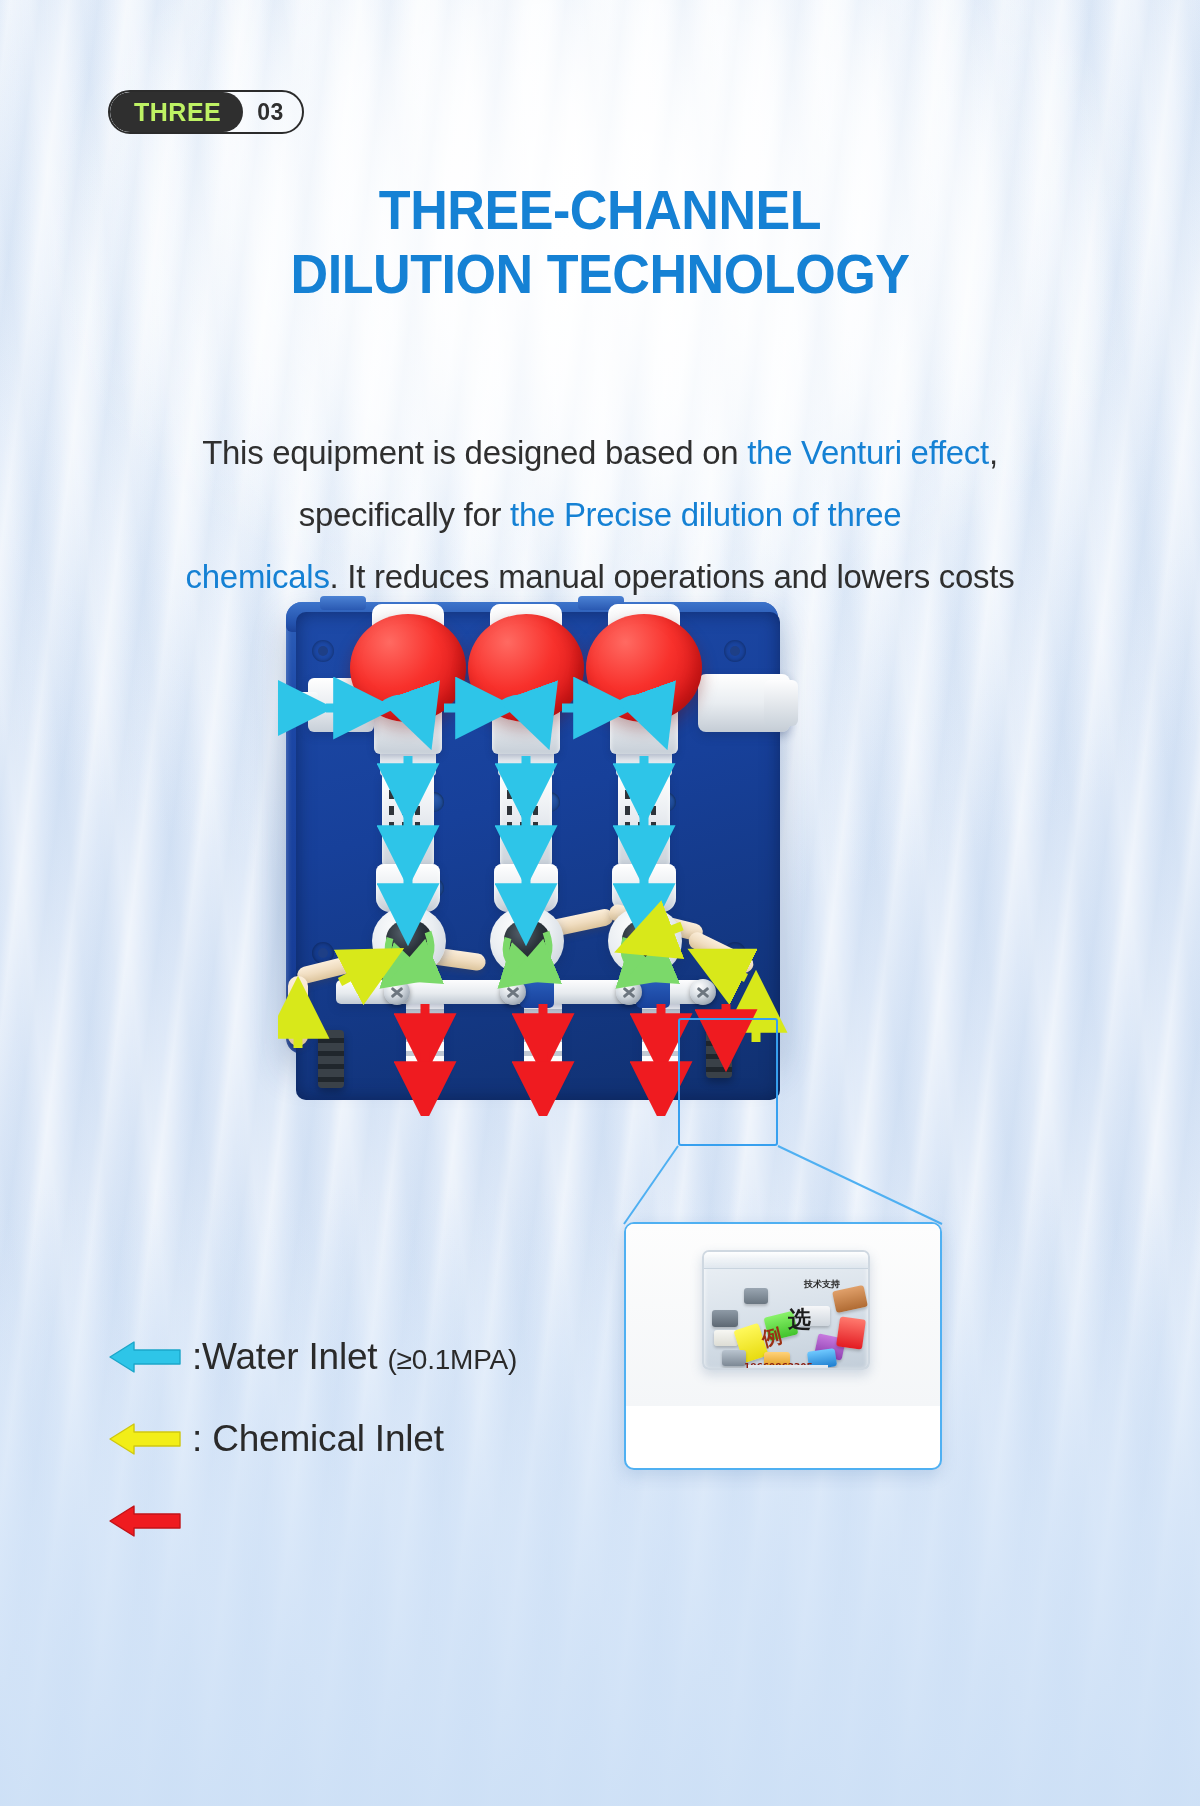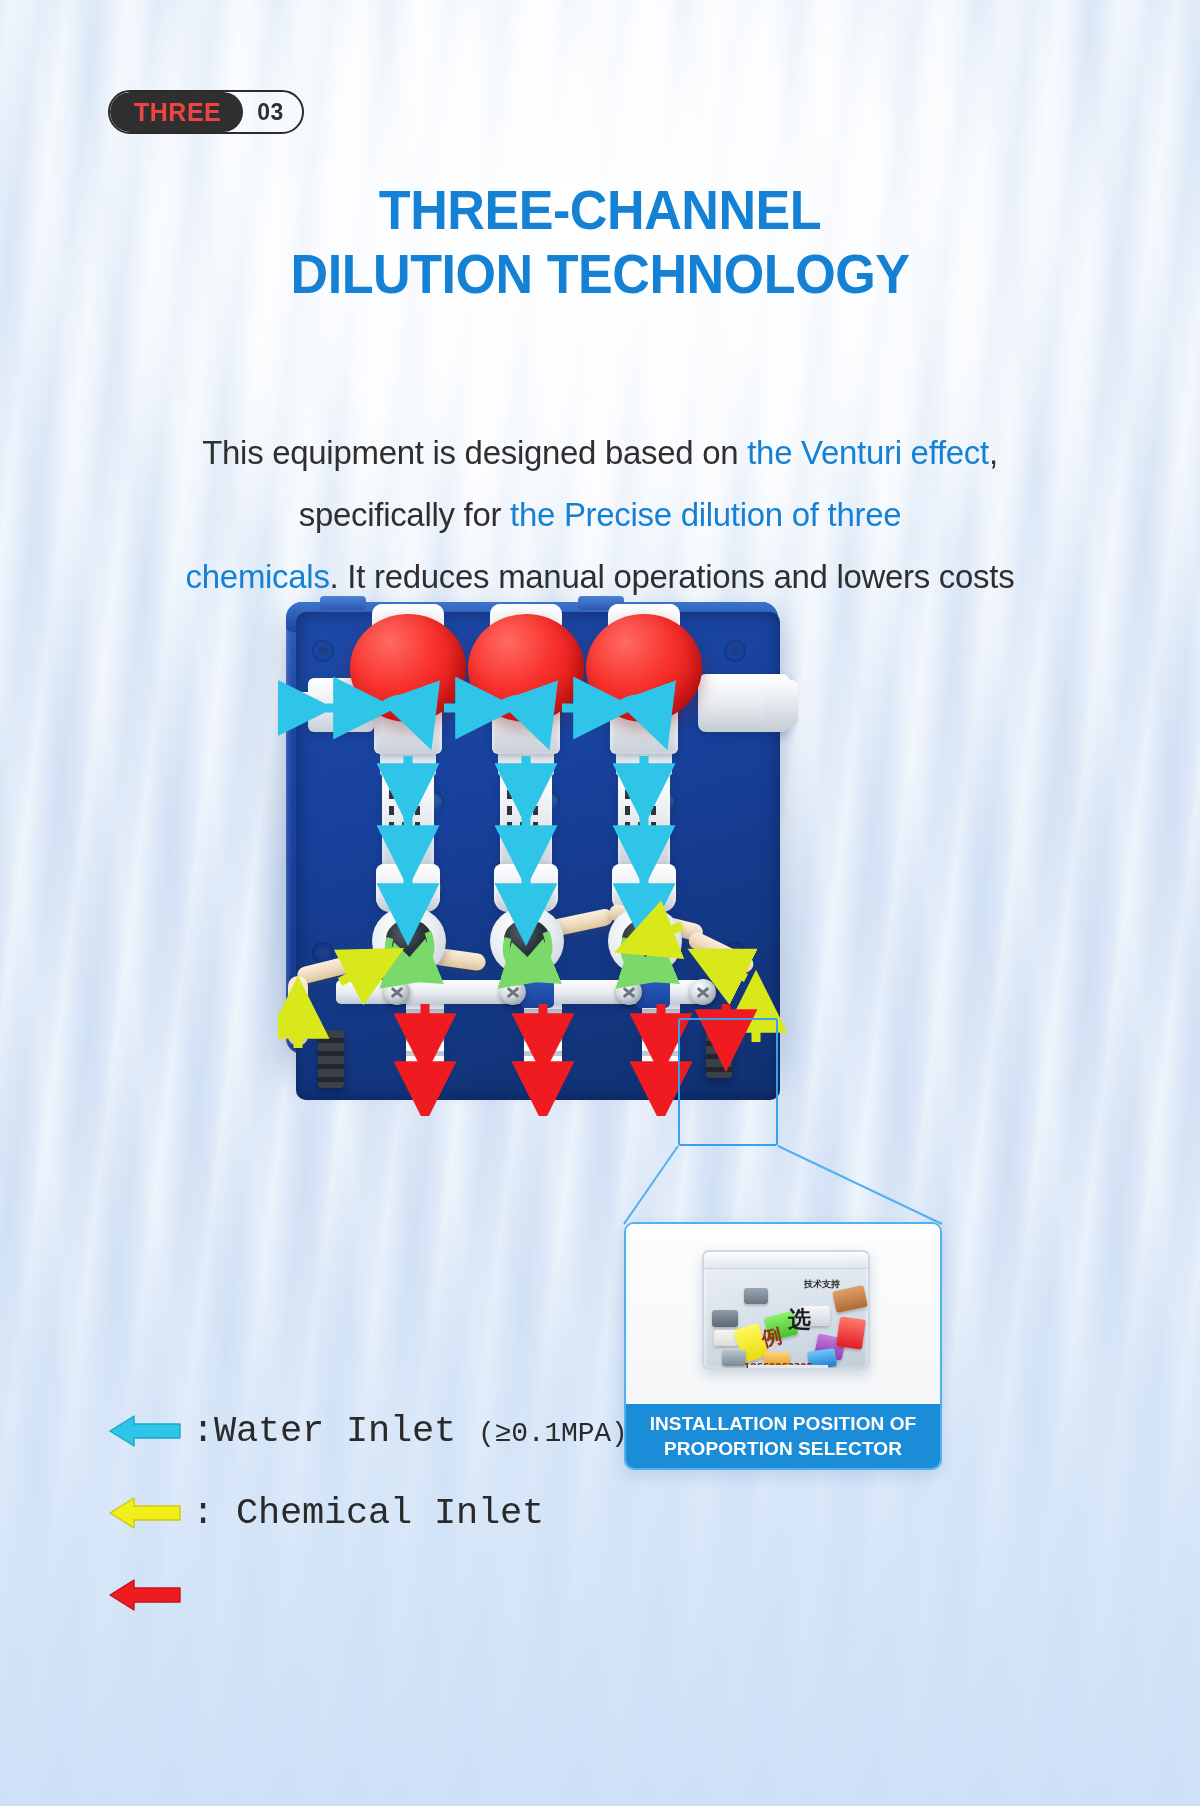--- a/index.html
+++ b/index.html
@@ -49,21 +49,21 @@
   }
 
   
   .badge-wrap{ position:absolute; left:108px; top:90px; }
   .badge{
     display:flex; align-items:stretch; height:44px;
     border:2px solid #2b2b2b; border-radius:22px; background:transparent;
     overflow:hidden;
   }
   .badge-main{
-    background:#2f2f2f; color:#ef4444;
+    background:#2f2f2f; color:#bef264;
     display:flex; align-items:center; justify-content:center;
     padding:0 22px 0 24px; border-radius:22px;
     font-size:25px; font-weight:bold; letter-spacing:.5px;
   }
   .badge-num{
     display:flex; align-items:center; justify-content:center;
     padding:0 18px 0 14px; color:#2f2f2f;
     font-size:23px; font-weight:bold; letter-spacing:.5px;
   }
 
@@ -277,21 +277,21 @@
   .arrows{ position:absolute; inset:0; z-index:9; pointer-events:none; }
 
   
   .callout{
     position:absolute; left:678px; top:1018px; width:100px; height:128px;
     border:2px solid #37a0ef; border-radius:3px; z-index:12;
   }
   .leaders{ position:absolute; left:0; top:0; width:1200px; height:1806px; z-index:11; pointer-events:none; }
 
   
-  .legend{ position:absolute; left:108px; top:1390px;font-family:Liberation Mono, monospace; }
+  .legend{ position:absolute; left:108px; top:1316px; }
   .lrow{ display:flex; align-items:center; height:82px; }
   .lrow .ar{ width:84px; display:flex; align-items:center; }
   .lrow .lt{
     font-size:37px; color:#2a2a2a; letter-spacing:-.2px; white-space:nowrap;
   }
   .lrow .sub{ font-size:28px; }
 
   
   .inset{
     position:absolute; left:624px; top:1222px; width:318px; height:248px;
@@ -588,17 +588,13 @@
       <div class="noz" style="left:60px; top:100px; width:26px; height:16px; background:linear-gradient(180deg,#ffd27a,#e09b1c);"></div>
       <div class="noz" style="left:18px; top:98px;  width:24px; height:16px; background:linear-gradient(180deg,#b9c4cf,#7d8995);"></div>
 
       <div class="cn-text" style="left:58px; top:72px; font-size:20px; color:#9a2f14; transform:rotate(-14deg);">例</div>
       <div class="cn-text" style="left:84px; top:52px; font-size:23px;">选</div>
       <div class="cn-text" style="left:100px; top:26px; font-size:9px; color:#2a2a2a;">技术支持</div>
       <div class="cn-text" style="left:40px; top:110px; font-size:9px; color:#8a1f12;">18669862205</div>
       <div class="foot"></div>
     </div>
   </div>
-  <div class="inset-cap">
-    <span>INSTALLATION POSITION OF</span>
-    <span>PROPORTION SELECTOR</span>
-  </div>
 </div>
 
 </body></html>

